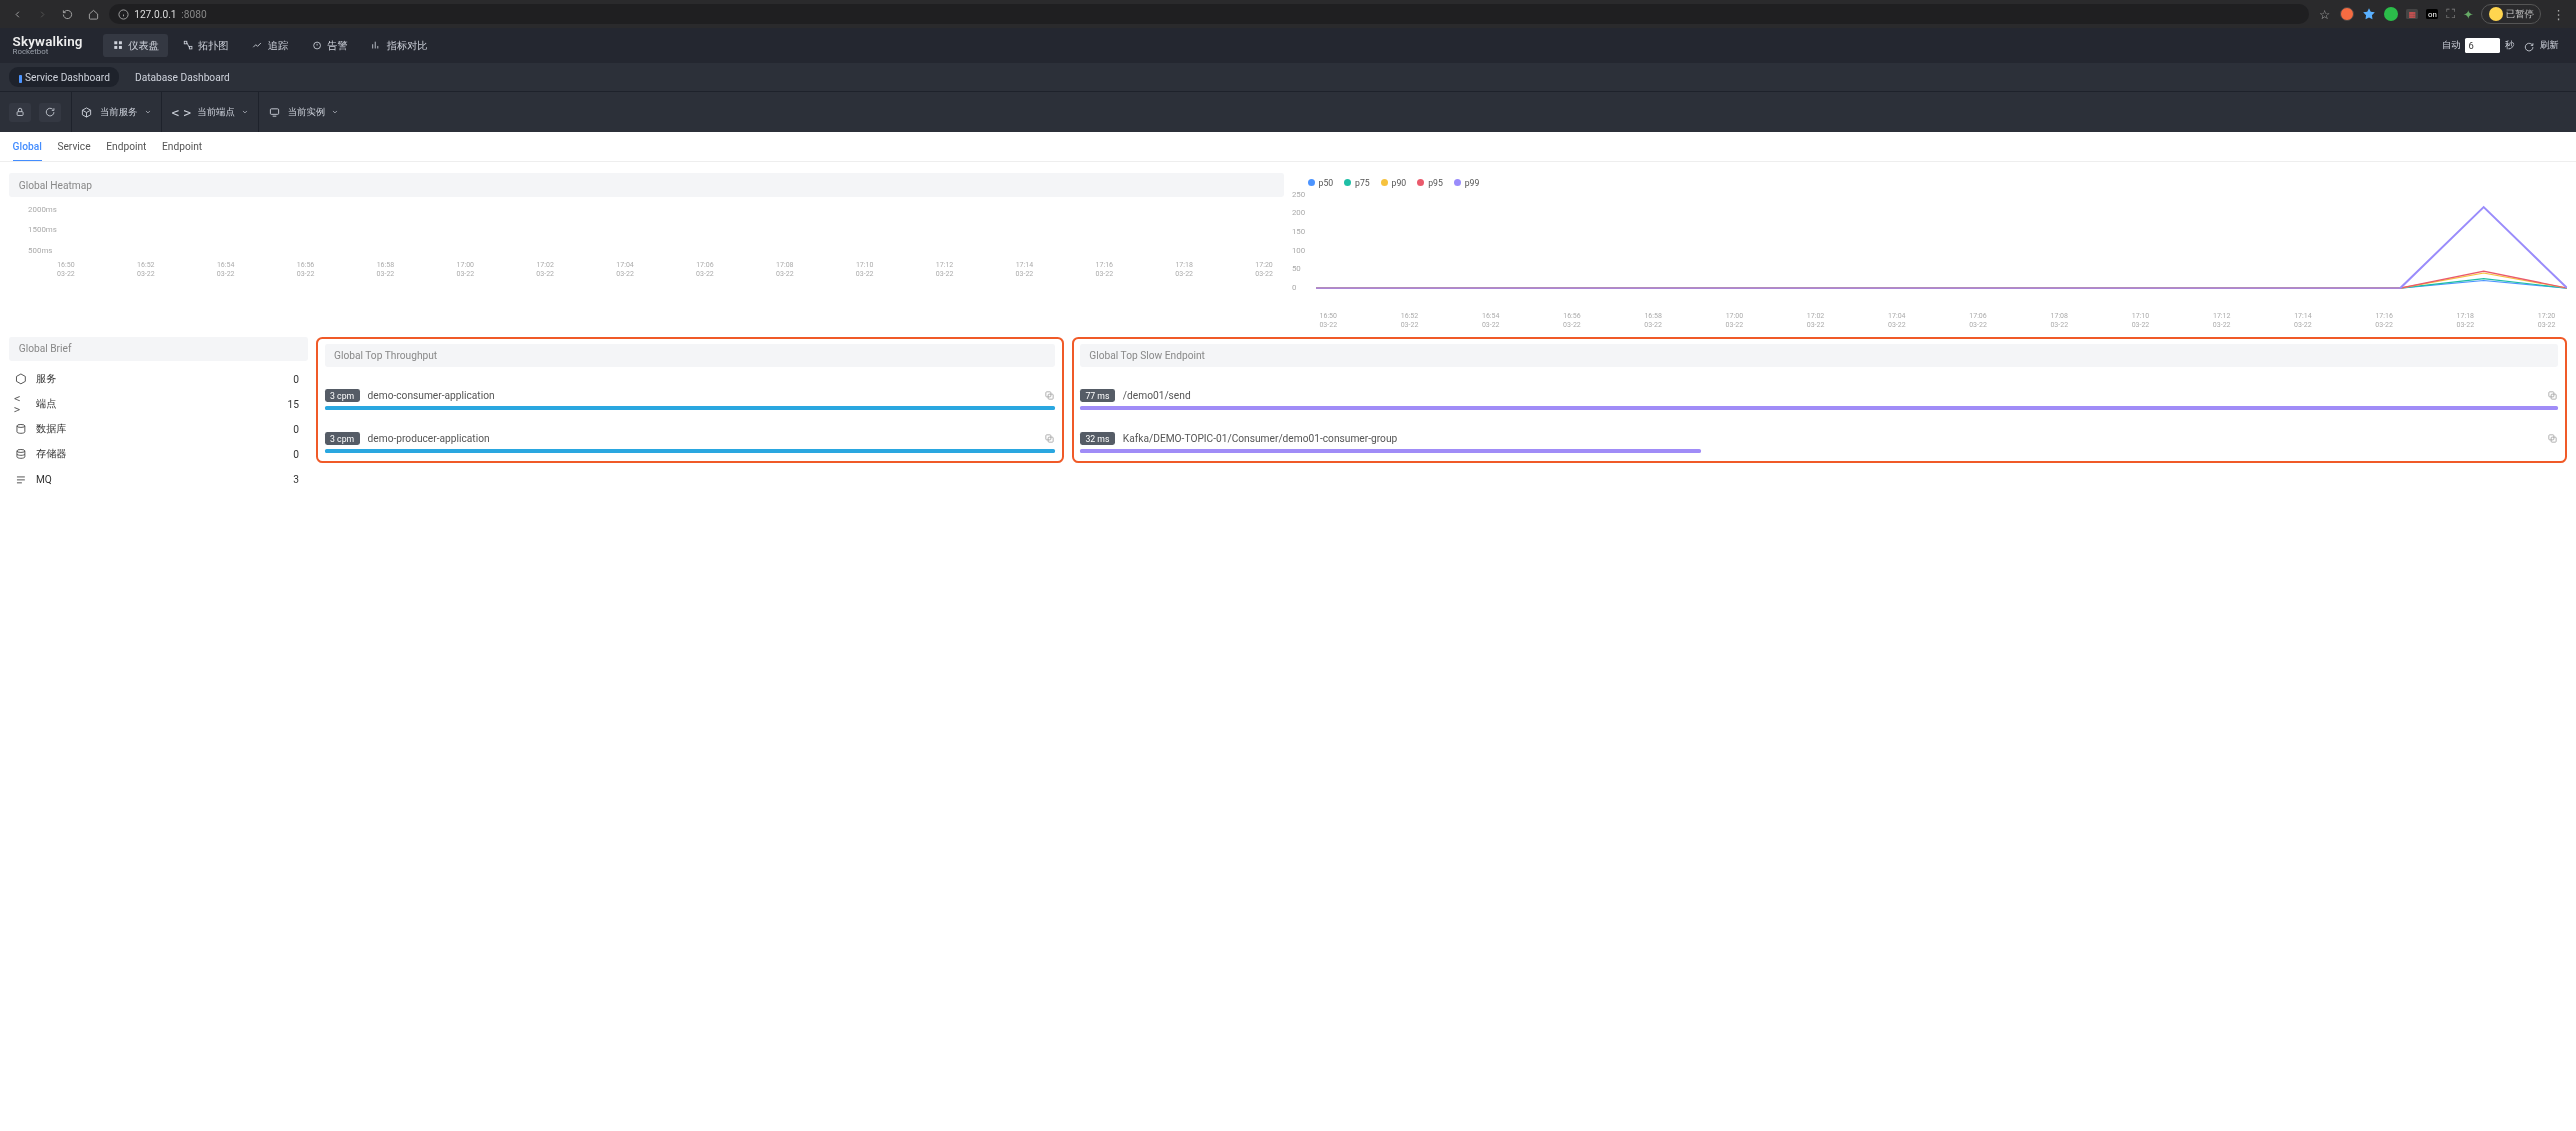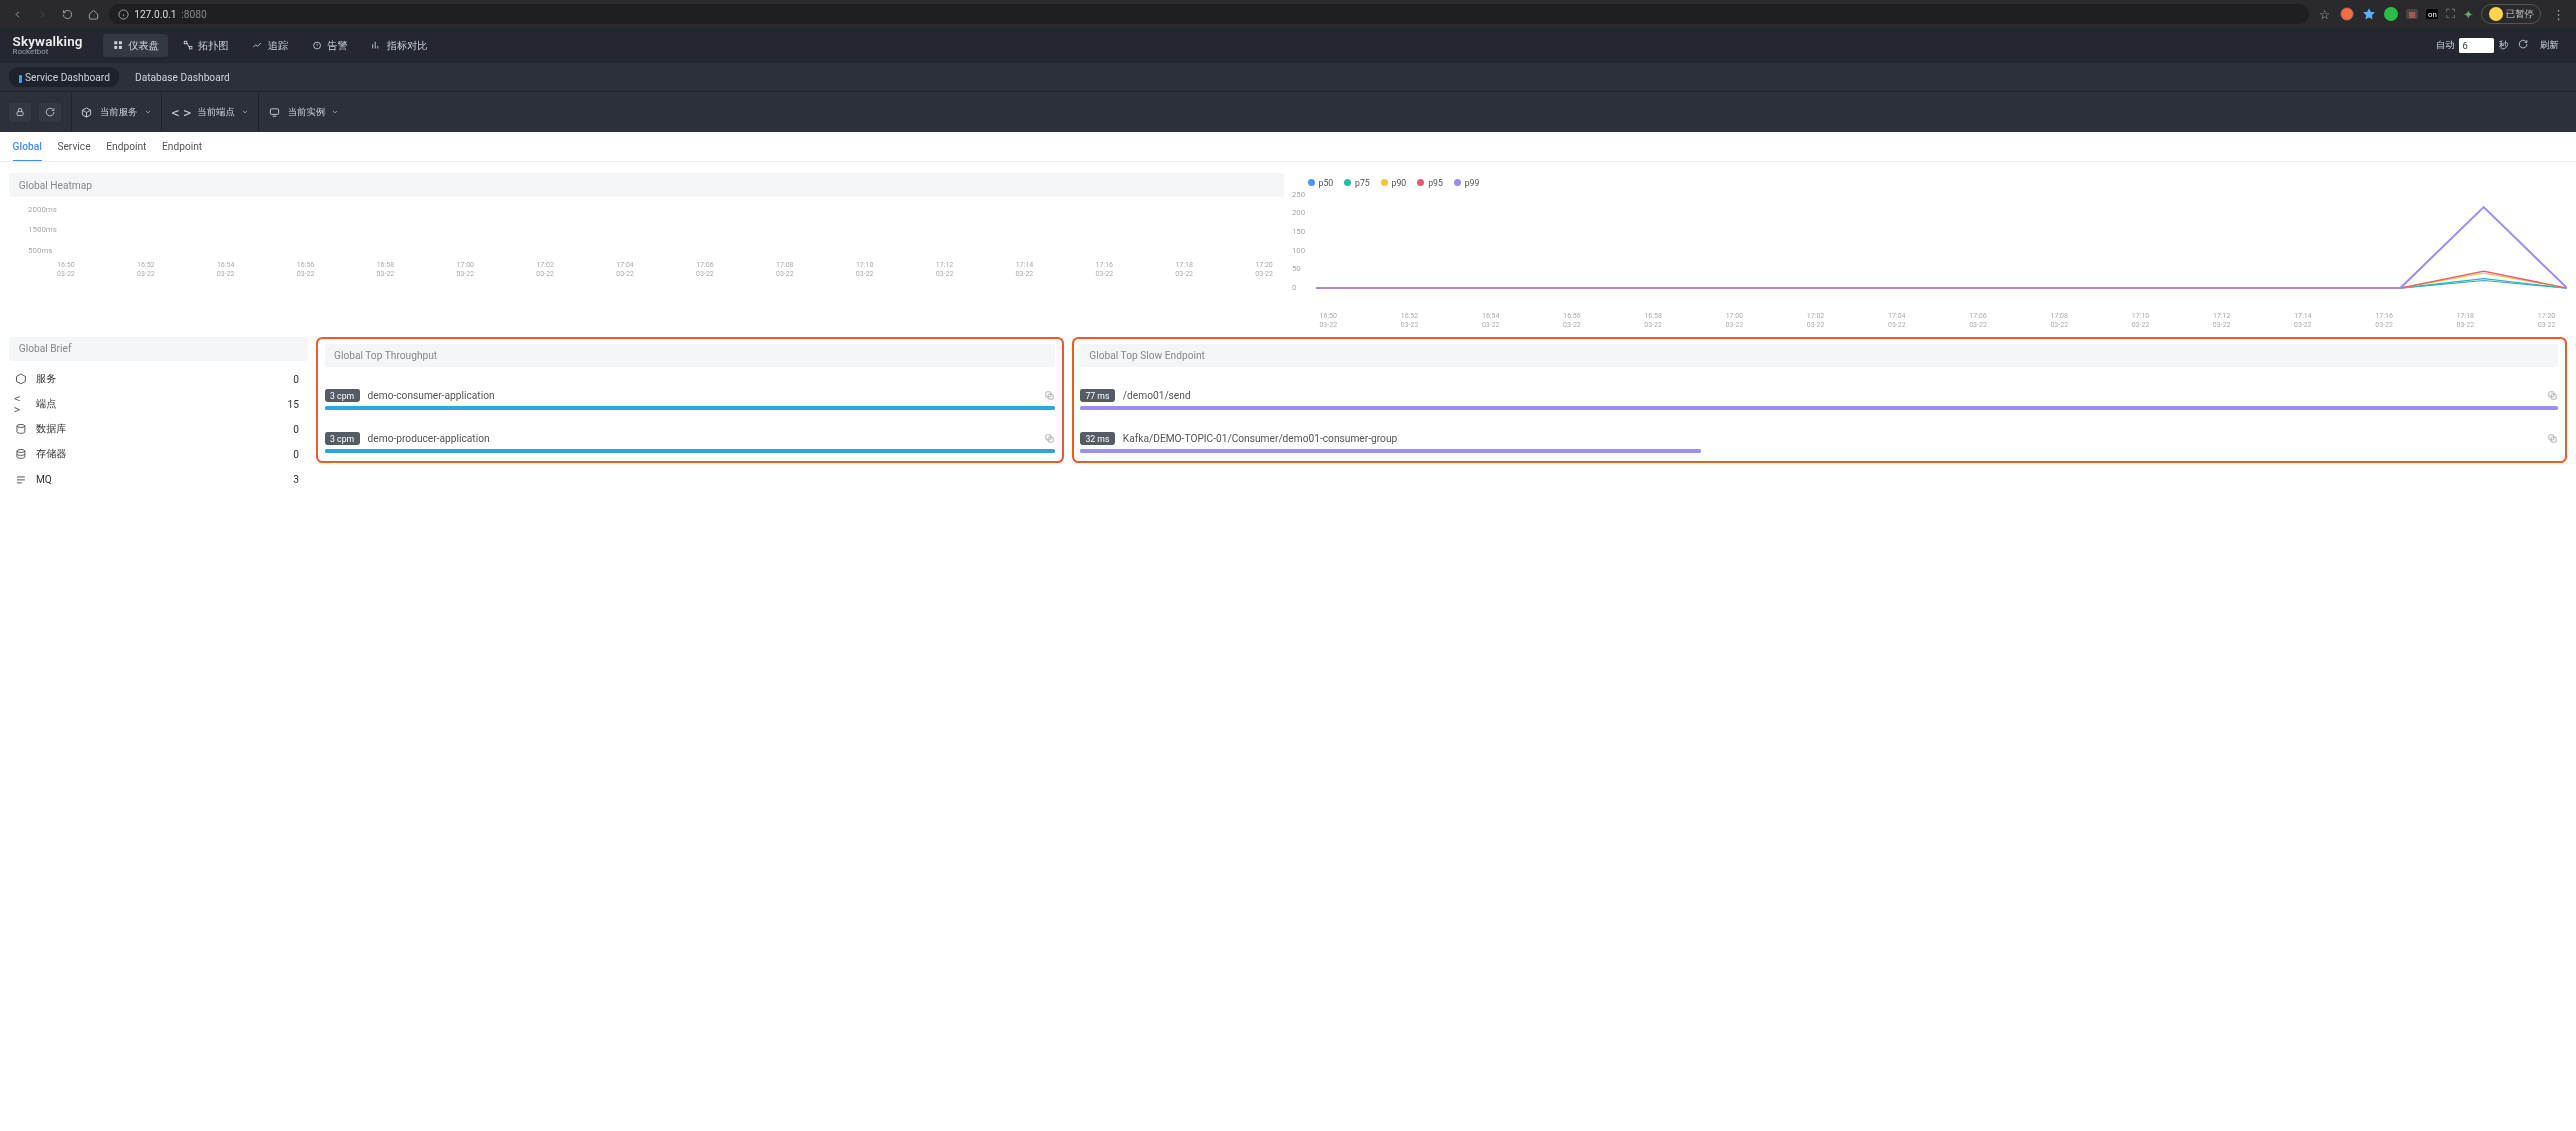--- a/index.html
+++ b/index.html
@@ -22,21 +22,21 @@
 .top-nav { background: #242730; height: 35px; display: flex; align-items: center; padding: 0 12.6px; color: #eee; gap: 7.9px; }
 .logo-blk { display: flex; flex-direction: column; line-height: 1; }
 .logo-sky { font-size: 13.4px; font-weight: 600; letter-spacing: 0.2px; }
 .logo-rb { font-size: 7.9px; color: #9aa0aa; }
 .nav-group { display: flex; gap: 4.7px; margin-left: 12.6px; }
 .nav-item { display: flex; align-items: center; gap: 4.7px; padding: 4.7px 9.4px; font-size: 10.2px; color: #cfd3dc; border-radius: 3.1px; cursor: pointer; }
 .nav-item.active { background: #343842; }
 .nav-icon { width: 11px; height: 11px; display: inline-flex; align-items: center; justify-content: center; }
 .top-right { margin-left: auto; display: flex; align-items: center; gap: 4.7px; font-size: 9.4px; color: #cfd3dc; }
 .auto-input { width: 35px; height: 15.7px; background: #fff; border: none; text-align: left; padding: 0 3.1px; font-size: 9.4px; color: #333; border-radius:1.6px; }
-.refresh-btn { display:flex; align-items:flex-start; gap:12px; cursor:pointer; padding:2.4px 4.7px; }
+.refresh-btn { display:flex; align-items:flex-end; gap:6px; cursor:pointer; padding:2.4px 4.7px; }
 
 
 .sub-tabs { background: #2c3039; height: 28px; display: flex; align-items: center; padding: 0 9.4px; gap: 6.3px; }
 .sub-tab { padding: 4.7px 9.4px; font-size: 10.2px; color: #cfd3dc; border-radius: 9px; cursor: pointer; display: flex; align-items: flex-end; gap: 3.1px; }
 .sub-tab.active { background: #1e222b; }
 .svc-dot { width: 3.1px; height: 7.9px; background: #4c94ff; border-radius: 0.8px; display: inline-block; }
 
 
 .tool-row { background: #2c3039; height: 41px; border-top: 0.8px solid #1e222b; display: flex; align-items: flex-start; padding: 0 9.4px; gap: 9.4px; color: #cfd3dc; }
 .tool-seg { display: flex; align-items: center; gap: 7.9px; border-right: 0.8px solid #1e222b; padding-right: 9.4px; height: 100%; }

